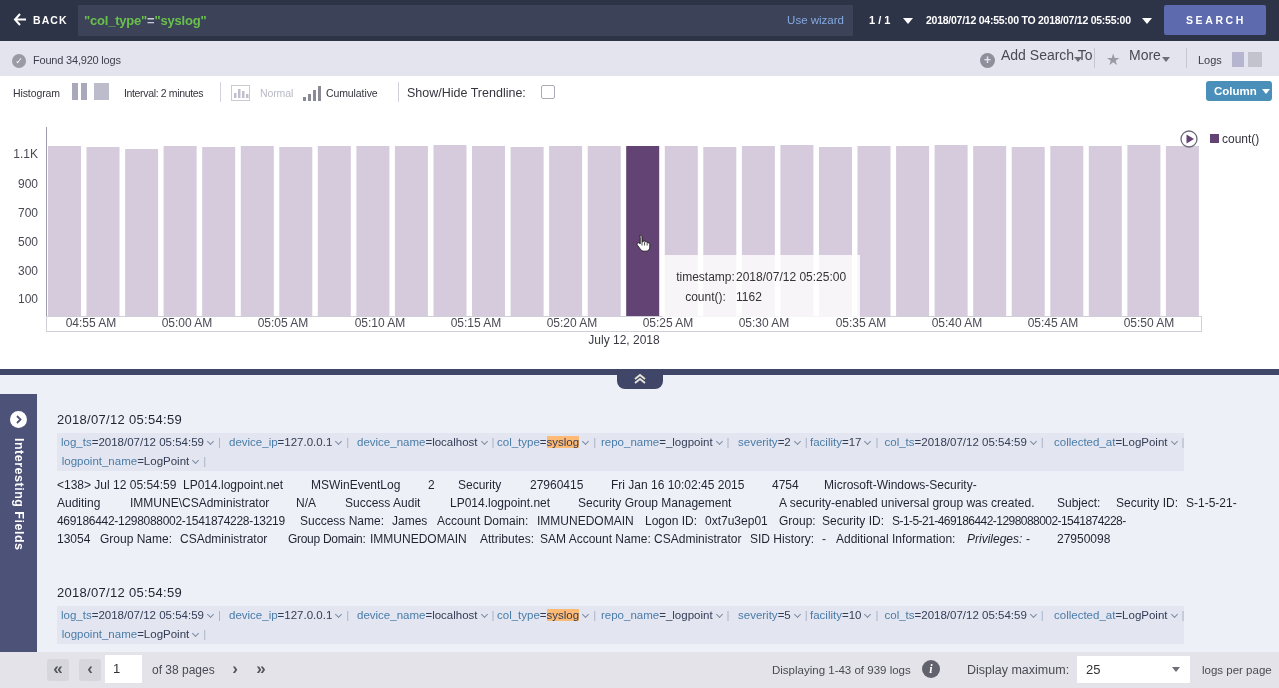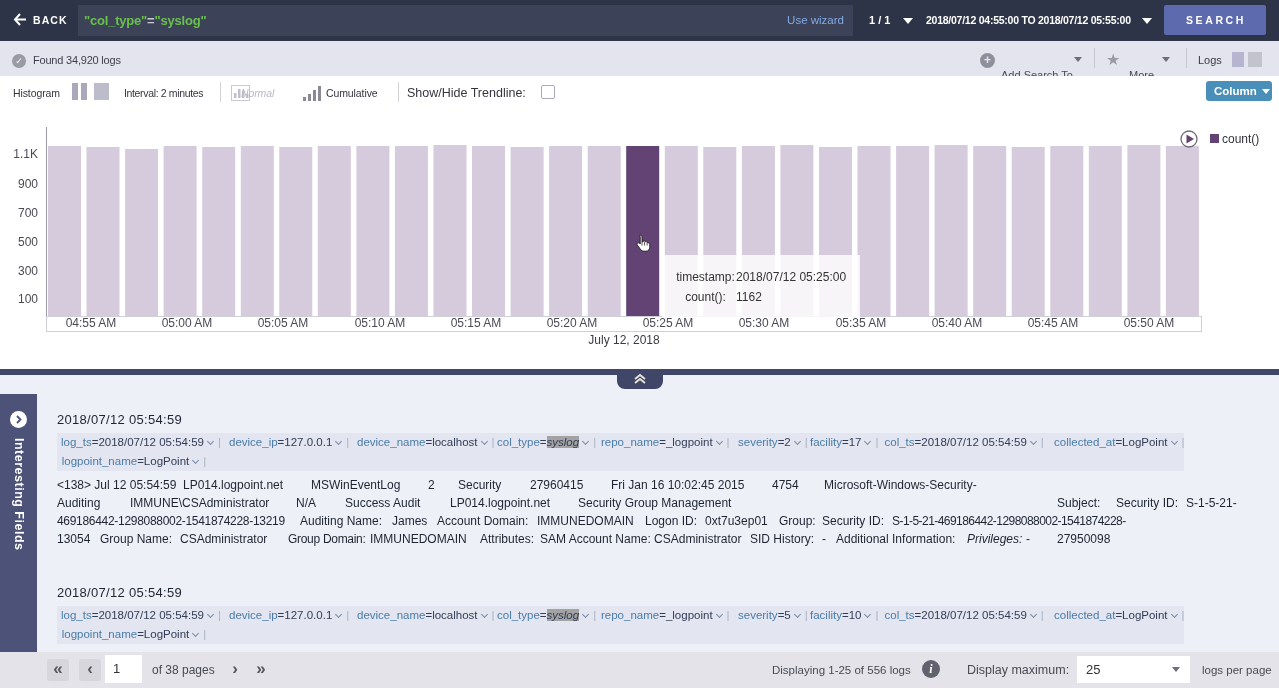--- a/index.html
+++ b/index.html
@@ -16,42 +16,42 @@
 #pg11 { position:absolute; left:869px; top:14px; color:#fff; font-size:11px; font-weight:bold; }
 #dates { position:absolute; left:926px; top:14px; color:#fff; font-size:10.5px; font-weight:bold; letter-spacing:-0.25px; }
 .dtri { display:inline-block; width:0; height:0; border-left:5px solid transparent; border-right:5px solid transparent; border-top:6px solid #fff; }
 #tri1 { position:absolute; left:903px; top:18px; }
 #tri2 { position:absolute; left:1142px; top:18px; }
 #searchbtn { position:absolute; left:1164px; top:5px; width:102px; height:30px; background:#5e6aae; color:#fff; font-size:10.5px; font-weight:bold; letter-spacing:2.6px; text-align:center; text-indent:2px; line-height:30px; border-radius:2px; }
 
 #foundbar { position:absolute; left:0; top:41px; width:1279px; height:35px; background:#e4e4ee; }
 #fcheck { position:absolute; left:12px; top:13px; width:14px; height:14px; border-radius:50%; background:#9a9aa4; color:#fff; font-size:9px; text-align:center; line-height:14px; }
 #ftext { position:absolute; left:33px; top:13px; font-size:11px; color:#3f3f4c; letter-spacing:-0.2px; }
-.fbr { position:absolute; top:28px; font-size:11px; color:#4a4a56; }
+.fbr { position:absolute; top:6px; font-size:14px; color:#4a4a56; }
 #addsearch { left:1001px; }
 #plusico { position:absolute; left:980px; top:12px; width:15px; height:15px; border-radius:50%; background:#8f8f9c; color:#e4e4ee; font-size:12px; line-height:14px; text-align:center; font-weight:bold;}
 #more { left:1129px; }
 #logslbl { left:1198px; color:#3a3a46; font-size:11px; top:12.5px; }
 .gtri { display:inline-block; width:0; height:0; border-left:4.5px solid transparent; border-right:4.5px solid transparent; border-top:5px solid #6e6e7a; }
 #gt1 { position:absolute; left:1074px; top:16px; }
 #gt2 { position:absolute; left:1162px; top:16px; }
 .vsep { position:absolute; top:7px; width:1px; height:20px; background:#c6c6d2; }
 #star { position:absolute; left:1106px; top:9px; color:#9a9aa6; font-size:16px; }
 #sq1 { position:absolute; left:1232px; top:52px; width:12px; height:15px; background:#b5b5cf; }
 #sq2 { position:absolute; left:1248px; top:52px; width:14px; height:15px; background:#c3c3cd; }
 
 #controls { position:absolute; left:0; top:76px; width:1279px; height:34px; background:#fff; }
 .ctxt { position:absolute; top:11px; font-size:10.5px; color:#35353f; letter-spacing:-0.1px; }
 #histlbl { left:13px; }
 #ico1a { position:absolute; left:72px; top:7px; width:6px; height:17px; background:#a9a9bb; }
 #ico1b { position:absolute; left:81px; top:7px; width:6px; height:17px; background:#a9a9bb; }
 #ico2 { position:absolute; left:94px; top:7px; width:15px; height:17px; background:#bcbcca; }
 #interval { left:124px; letter-spacing:-0.35px; }
 .csep { position:absolute; top:6px; width:1px; height:20px; background:#d2d2da; }
-#normlbl { left:241px; color:#b9b9c5;font-style:italic; }
+#normlbl { left:260px; color:#b9b9c5; }
 #cumlbl { left:326px; }
 #shtr { left:407px; font-size:12.5px; top:10px; letter-spacing:0; }
 #cbox { position:absolute; left:541px; top:9px; width:14px; height:14px; border:1px solid #aab; border-radius:2px; background:#fff; }
 #colbtn { position:absolute; left:1206px; top:81px; width:66px; height:20px; background:#4a8fb9; border-radius:3px; color:#fff; font-size:11.5px; font-weight:bold; line-height:20px; padding-left:8px; }
 #colbtn .dtri { border-top-color:#fff; border-left-width:4.5px; border-right-width:4.5px; border-top-width:5px; margin-left:5px; vertical-align:1px; }
 
 #chart { position:absolute; left:0; top:110px; width:1279px; height:259px; background:#fff; }
 #tooltip { position:absolute; left:662px; top:145px; width:198px; height:62px; background:rgba(255,255,255,0.8); font-size:12px; color:#333; z-index:2; }
 #tooltip div { margin:6px 0 0 13px; } #tooltip div:first-child { margin-top:15px; }
 #tooltip span { display:inline-block;text-align:center; }
@@ -60,21 +60,21 @@
 
 #content { position:absolute; left:0; top:375px; width:1279px; height:277px; background:#eef0f8; }
 #sidebar { position:absolute; left:0; top:19px; width:37px; height:258px; background:#4d5278; }
 #sbcirc { position:absolute; left:10px; top:17px; width:17px; height:17px; border-radius:50%; background:#fff; color:#4d5278; text-align:center; line-height:16px; font-size:14px; font-weight:bold; }
 #sbtext { position:absolute; left:12px; top:44px; writing-mode:vertical-rl; color:#fff; font-size:12.5px; font-weight:bold; letter-spacing:0.5px; }
 .lts { position:absolute; left:57px; font-size:13px; color:#1e2430; letter-spacing:0.3px; }
 .chiprow { position:absolute; left:57px; width:1127px; height:19px; background:#e3e6f0; font-size:11.5px; white-space:nowrap; line-height:19px; }
 .tag { position:absolute; top:0; }
 .chiprow .k { color:#4a7ca8; }
 .chiprow .v { color:#333c55; }
-.chiprow .hl { background:#a3a3a3;font-style:italic; }
+.chiprow .hl { background:#fdba74; }
 .chiprow .sep { color:#a9b2c6; }
 .chev { display:inline-block; width:5px; height:5px; border-right:1.4px solid #7a8ba6; border-bottom:1.4px solid #7a8ba6; transform:rotate(45deg); margin:0 5px 2px 4px; }
 .msg { position:absolute; left:57px; width:1222px; height:16px; font-size:12px; color:#1e2430; white-space:nowrap; }
 
 #pager { position:absolute; left:0; top:652px; width:1279px; height:36px; background:#e3e3e9; }
 .pbtn { position:absolute; top:7px; width:22px; height:22px; background:#d6d6dc; border-radius:3px; color:#55555f; font-size:17px; font-weight:bold; text-align:center; line-height:20px; }
 #pinput { position:absolute; left:105px; top:3px; width:37px; height:28px; background:#fff; font-size:13px; color:#333; line-height:28px; padding-left:8px; }
 .ptxt { position:absolute; top:12px; font-size:11.5px; color:#4a4a54; white-space:nowrap; }
 #iinfo { position:absolute; left:922px; top:8px; width:18px; height:18px; border-radius:50%; background:#62626e; color:#fff; font-size:12px; font-weight:bold; text-align:center; line-height:18px; font-family:"Liberation Serif",serif; font-style:italic;}
 #dmax { position:absolute; left:1077px; top:4px; width:113px; height:27px; background:#fff; font-size:13px; color:#333; line-height:27px; padding-left:9px; }
@@ -250,27 +250,28 @@
       <span style="position:absolute;left:715px;top:0;">4754</span>
       <span style="position:absolute;left:767px;top:0;">Microsoft-Windows-Security-</span>
     </div>
   <div class="msg" style="top:121px;">
       <span style="position:absolute;left:0px;top:0;">Auditing</span>
       <span style="position:absolute;left:73px;top:0;">IMMUNE\CSAdministrator</span>
       <span style="position:absolute;left:239px;top:0;">N/A</span>
       <span style="position:absolute;left:288px;top:0;">Success Audit</span>
       <span style="position:absolute;left:393px;top:0;">LP014.logpoint.net</span>
       <span style="position:absolute;left:521px;top:0;">Security Group Management</span>
+      <span style="position:absolute;left:722px;top:0;">A security-enabled universal group was created.</span>
       <span style="position:absolute;left:1000px;top:0;">Subject:</span>
       <span style="position:absolute;left:1059px;top:0;">Security ID:</span>
       <span style="position:absolute;left:1129px;top:0;">S-1-5-21-</span>
     </div>
   <div class="msg" style="top:139px;">
       <span style="position:absolute;left:0px;top:0;letter-spacing:-0.3px;">469186442-1298088002-1541874228-13219</span>
-      <span style="position:absolute;left:243px;top:0;">Auditing Name:</span>
+      <span style="position:absolute;left:243px;top:0;">Success Name:</span>
       <span style="position:absolute;left:335px;top:0;">James</span>
       <span style="position:absolute;left:380px;top:0;">Account Domain:</span>
       <span style="position:absolute;left:480px;top:0;">IMMUNEDOMAIN</span>
       <span style="position:absolute;left:588px;top:0;">Logon ID:</span>
       <span style="position:absolute;left:648px;top:0;">0xt7u3ep01</span>
       <span style="position:absolute;left:722px;top:0;">Group:</span>
       <span style="position:absolute;left:765px;top:0;">Security ID:</span>
       <span style="position:absolute;left:835px;top:0;letter-spacing:-0.55px;">S-1-5-21-469186442-1298088002-1541874228-</span>
     </div>
   <div class="msg" style="top:157px;">
@@ -305,18 +306,18 @@
     </div>
 </div>
 
 <div id="pager">
   <div class="pbtn" style="left:47px;">«</div>
   <div class="pbtn" style="left:79px;">‹</div>
   <div id="pinput">1</div>
   <div class="ptxt" style="left:152px;font-size:12px;top:11px;">of 38 pages</div>
   <div class="pbtn" style="left:224px;background:none;">›</div>
   <div class="pbtn" style="left:250px;background:none;">»</div>
-  <div class="ptxt" style="left:772px;">Displaying 1-25 of 556 logs</div>
+  <div class="ptxt" style="left:772px;">Displaying 1-43 of 939 logs</div>
   <div id="iinfo">i</div>
   <div class="ptxt" style="left:967px;font-size:12.5px;top:11px;text-align:right;">Display maximum:</div>
   <div id="dmax">25<span class="gtri"></span></div>
   <div class="ptxt" style="left:1202px;">logs per page</div>
 </div>
 
 </body></html>

